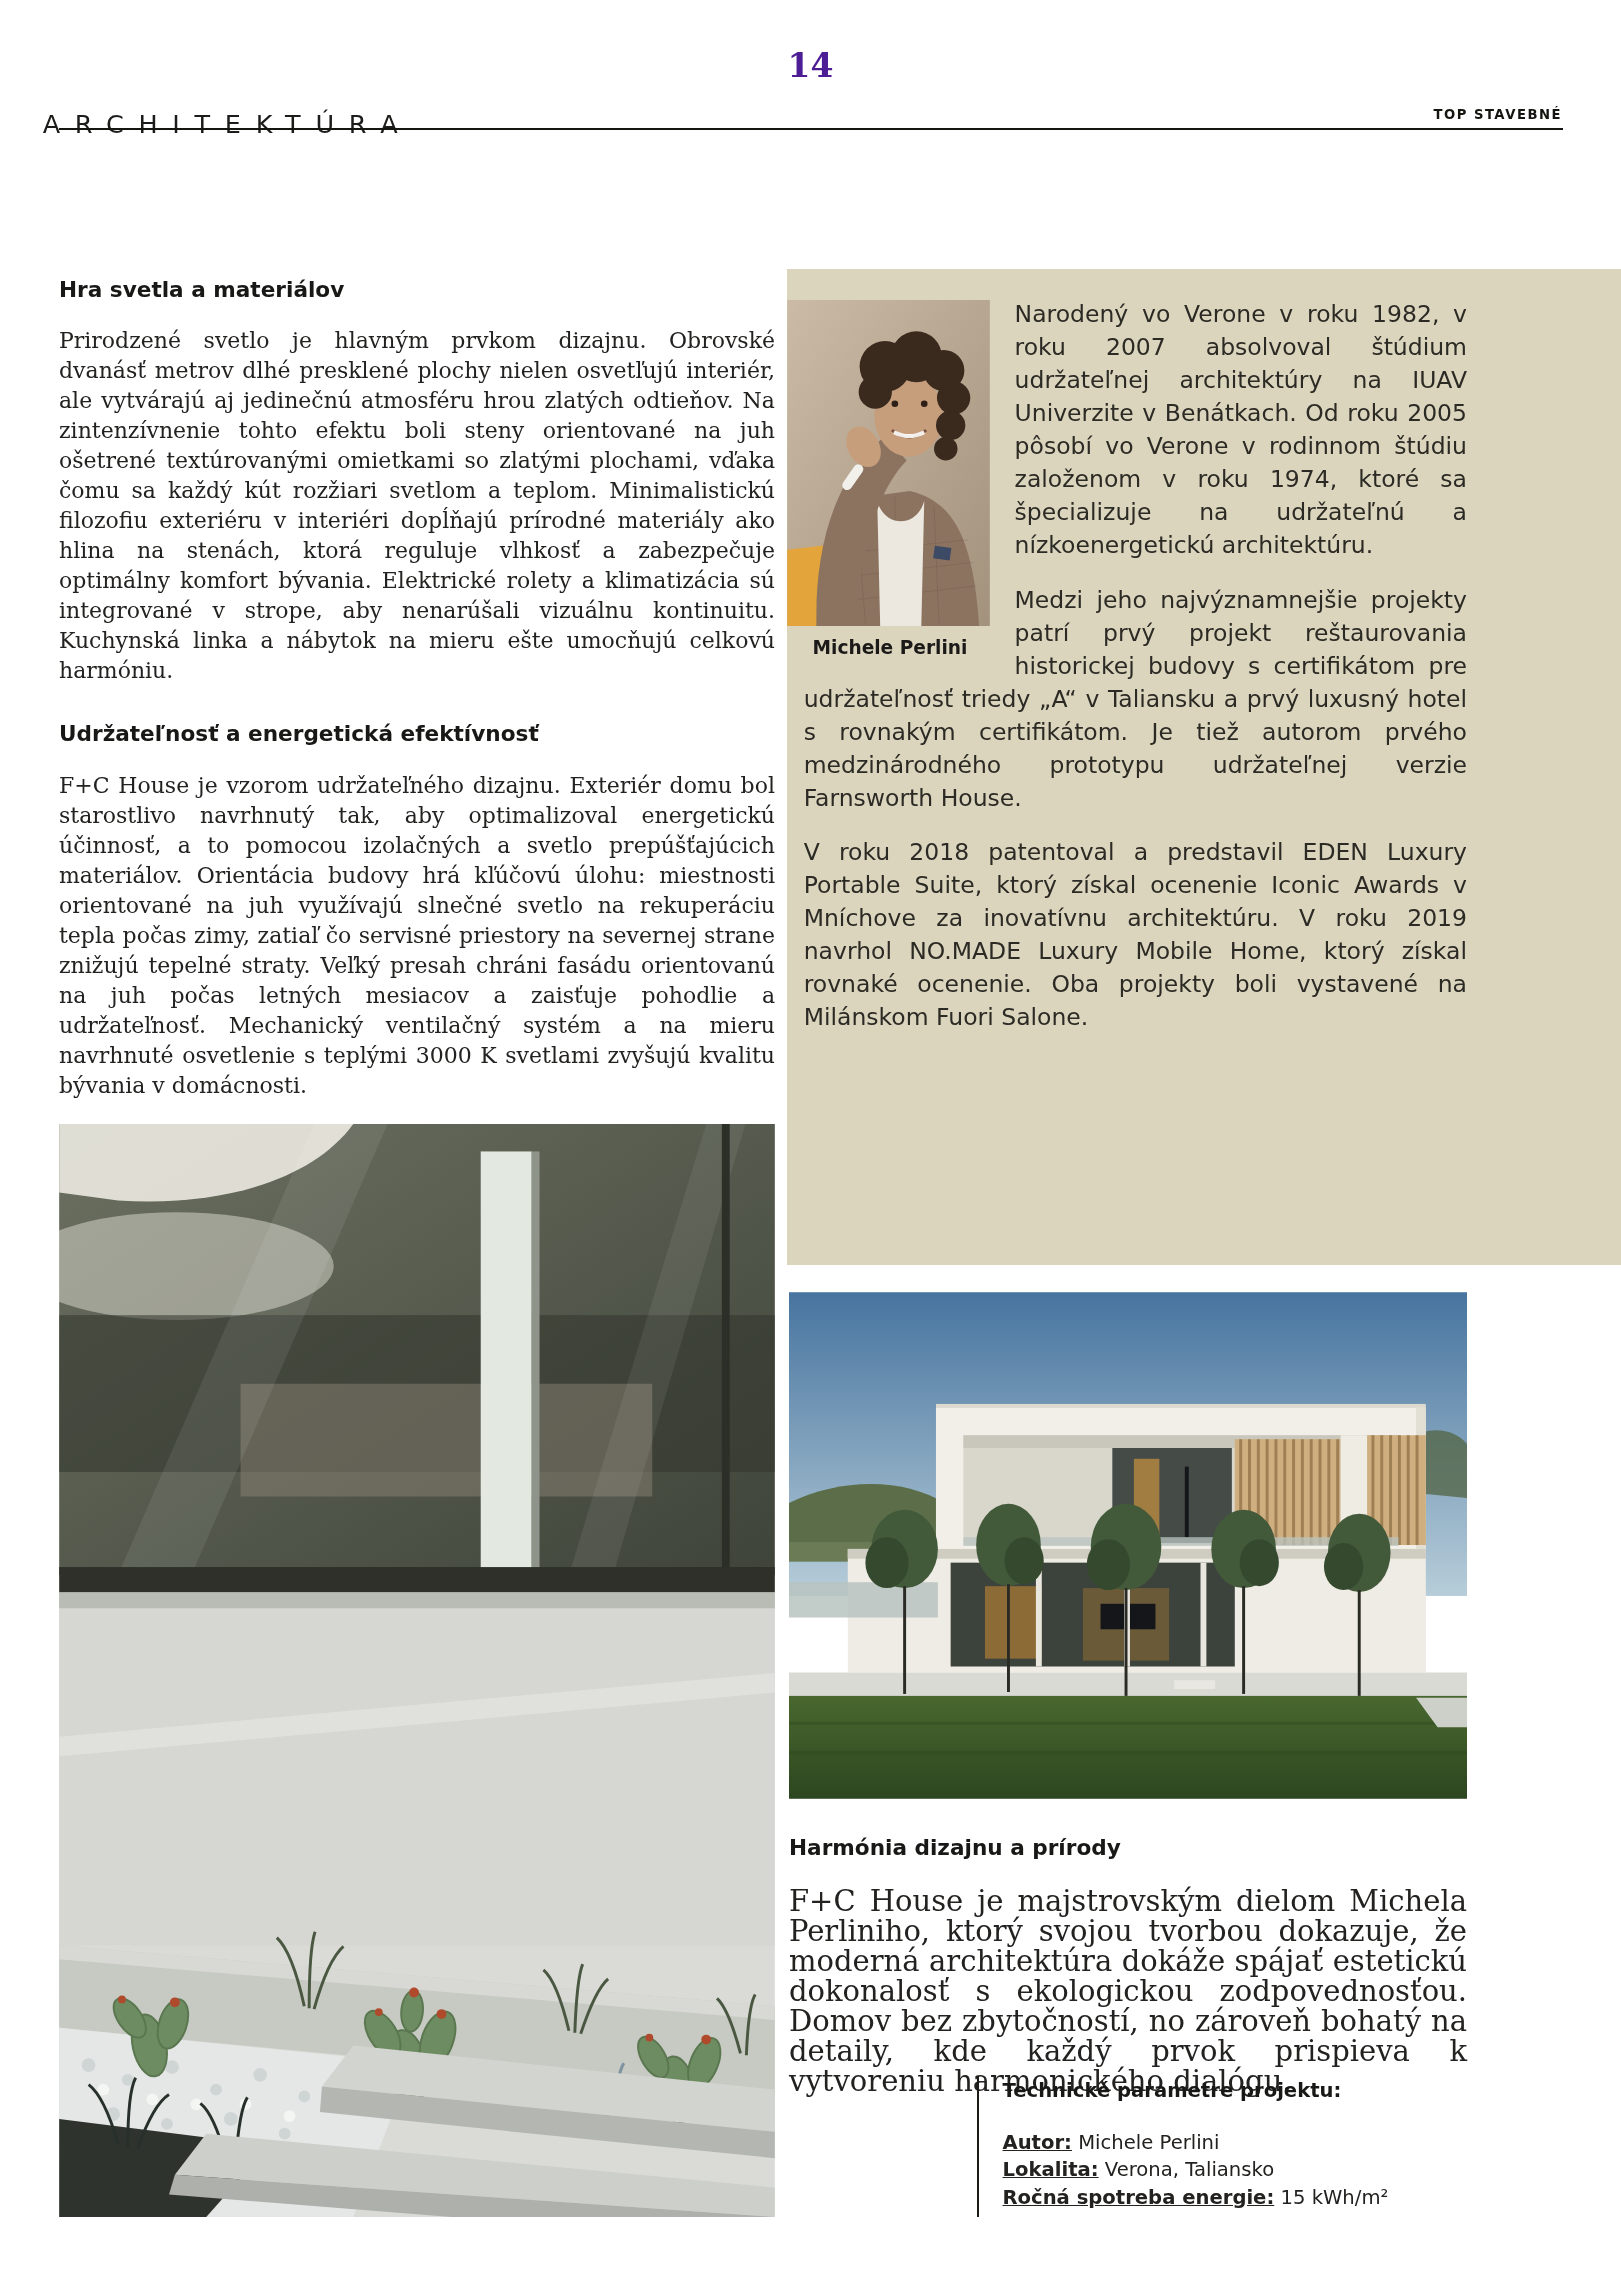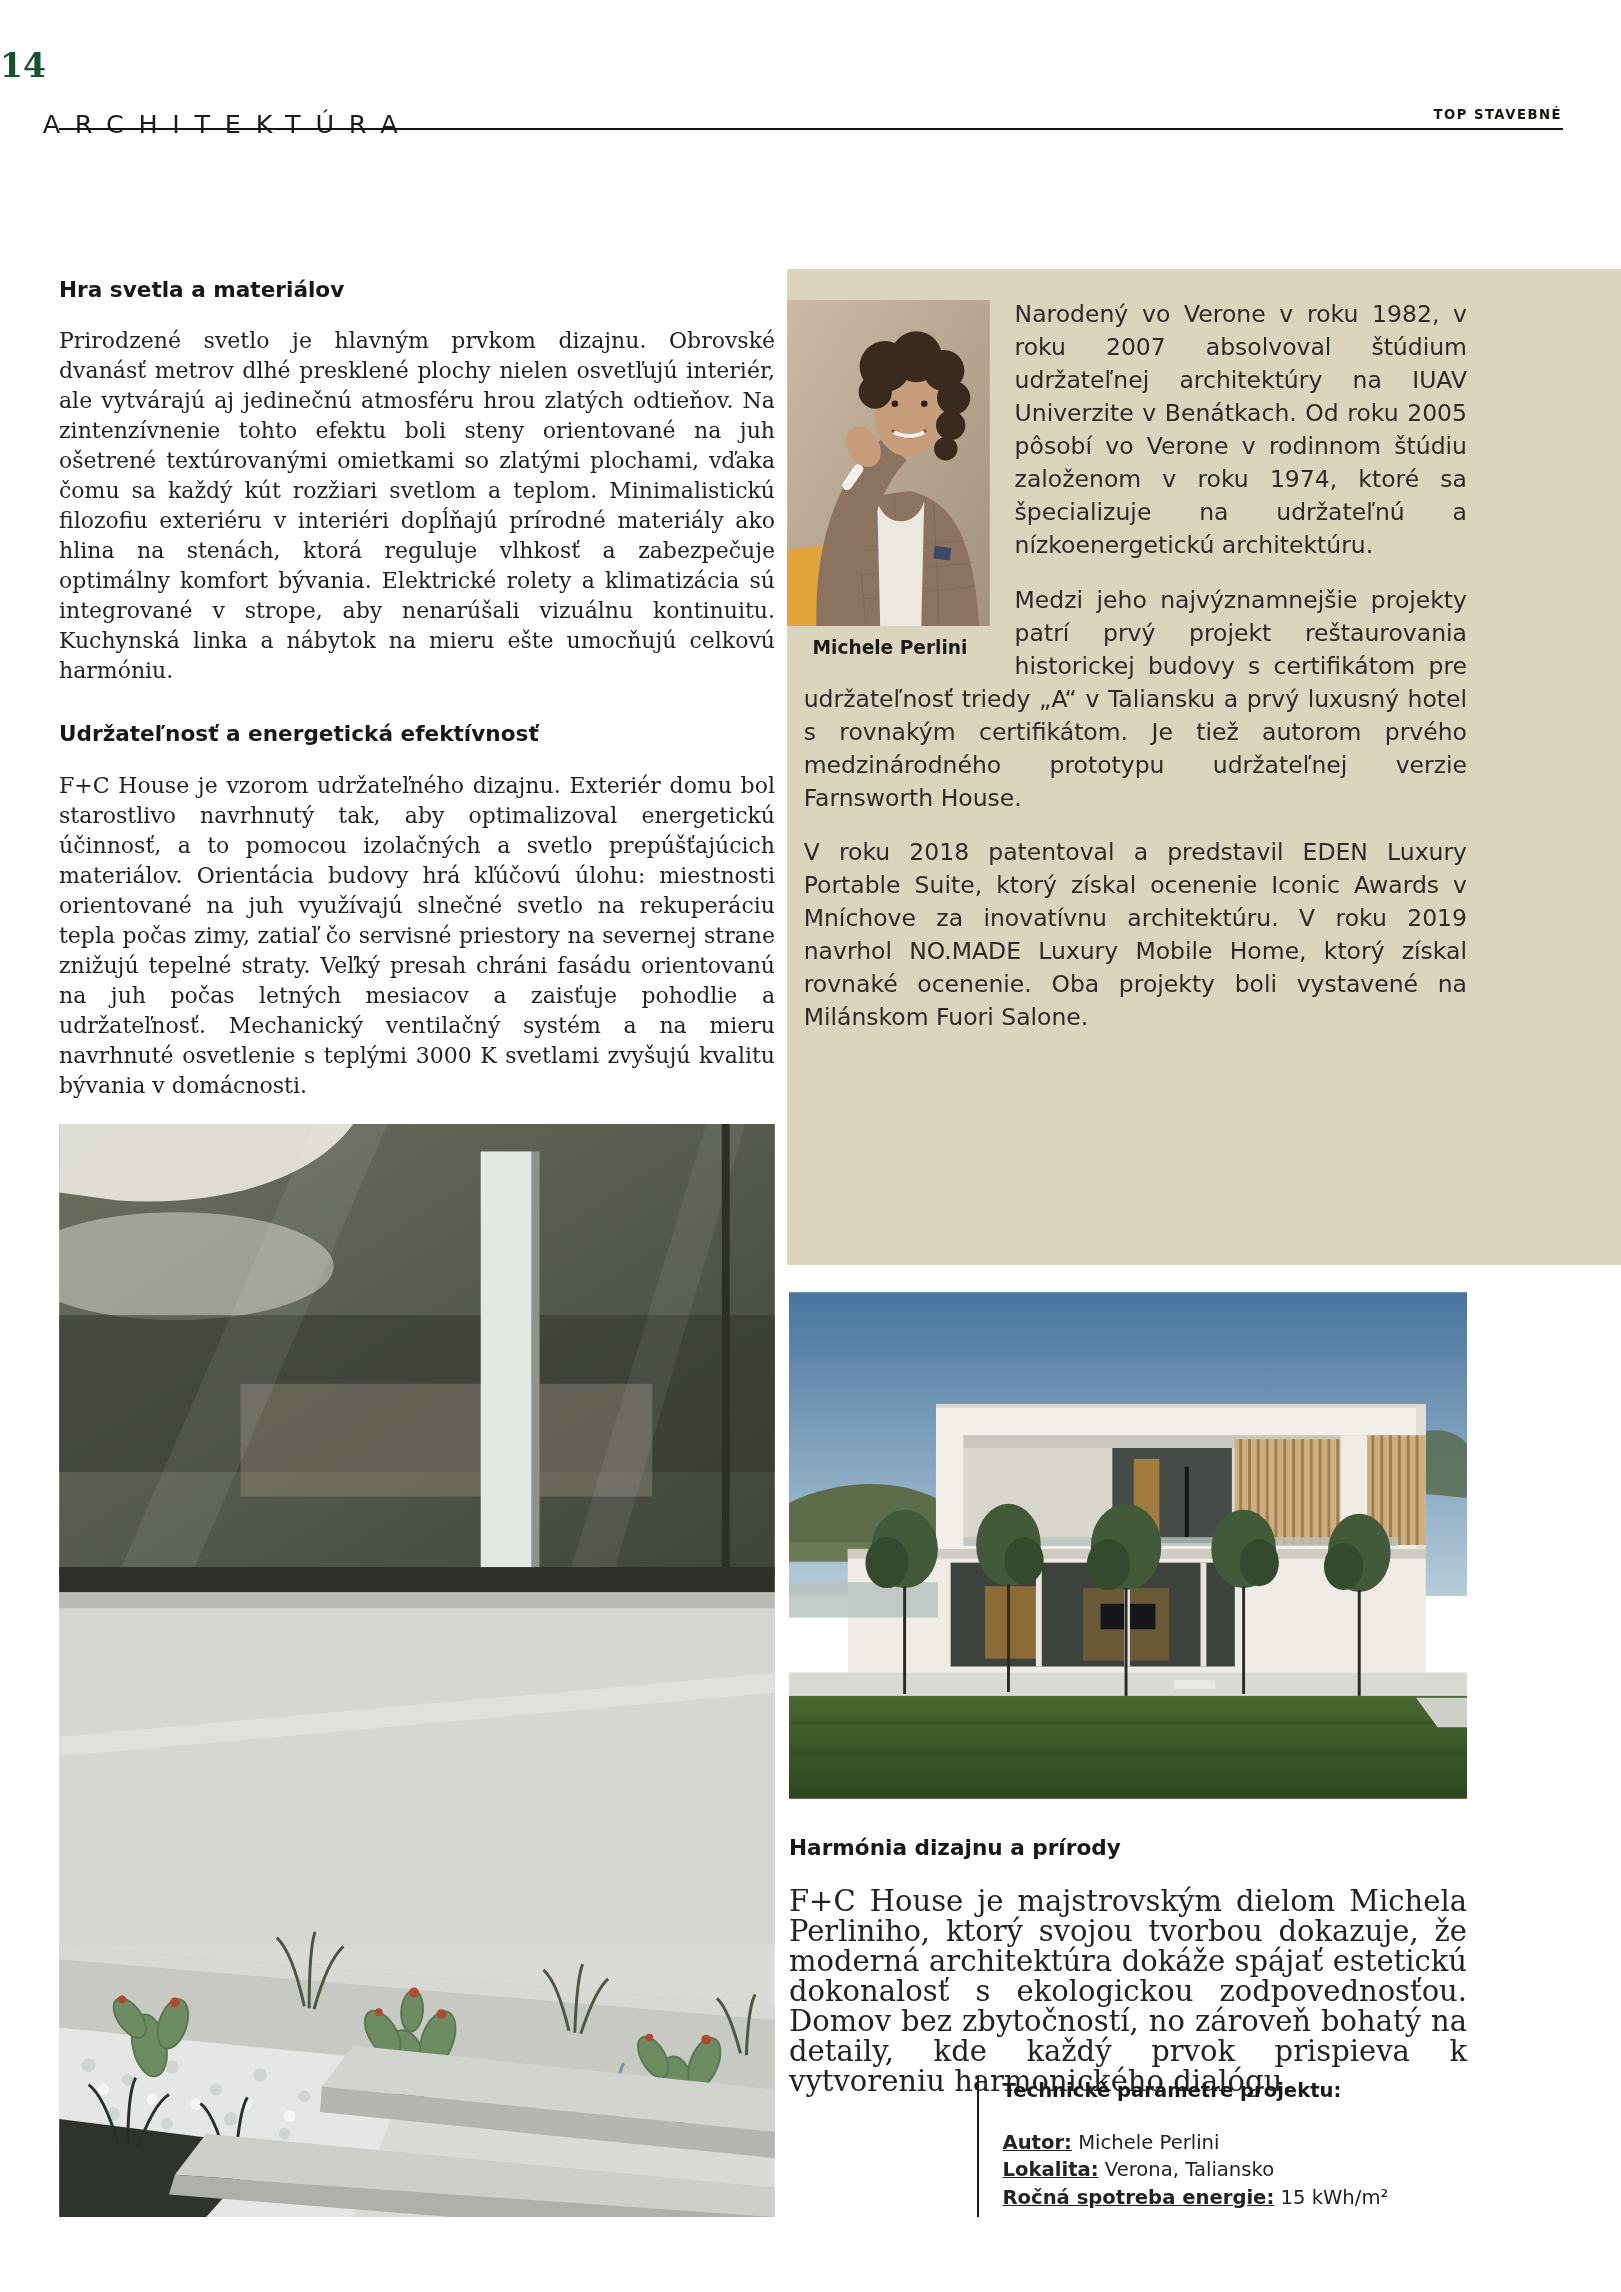--- a/index.html
+++ b/index.html
@@ -1,21 +1,21 @@
 <!DOCTYPE html>
 <html lang="sk"><head>
 <meta charset="utf-8">
 <style>
   html,body{margin:0;padding:0;background:#ffffff;}
   .page{position:relative;width:1621px;height:2293px;background:#ffffff;overflow:hidden;
         font-family:"DejaVu Sans",sans-serif;color:#232220;}
 
   
-  .page-number{position:absolute;top:49px;left:0;width:100%;text-align:left;
-               font:700 33px/1 "DejaVu Serif",serif;color:#14532d;}
+  .page-number{position:absolute;top:49px;left:0;width:100%;text-align:center;
+               font:700 33px/1 "DejaVu Serif",serif;color:#4c1d95;}
   .section-title{position:absolute;top:112px;left:0;width:100%;text-align:left;
                  font:400 25.5px/1 "DejaVu Sans",sans-serif;letter-spacing:14.7px;text-indent:14.7px;color:#1c1c1a;margin-left:28px;}
   .masthead{position:absolute;top:108px;right:59px;
             font:700 13.2px/1 "DejaVu Sans",sans-serif;letter-spacing:1.5px;color:#15140f;}
   .rule{position:absolute;top:128px;left:59px;width:1504px;height:2px;background:#15140f;}
 
   
   .col-left{position:absolute;left:59px;top:277px;width:716px;}
   .head{font:700 21.6px/1.2 "DejaVu Sans",sans-serif;color:#181816;margin:0 0 23.5px 0;}
   .serif{font:400 22px/30px "DejaVu Serif",serif;text-align:justify;color:#232220;margin:0;}

